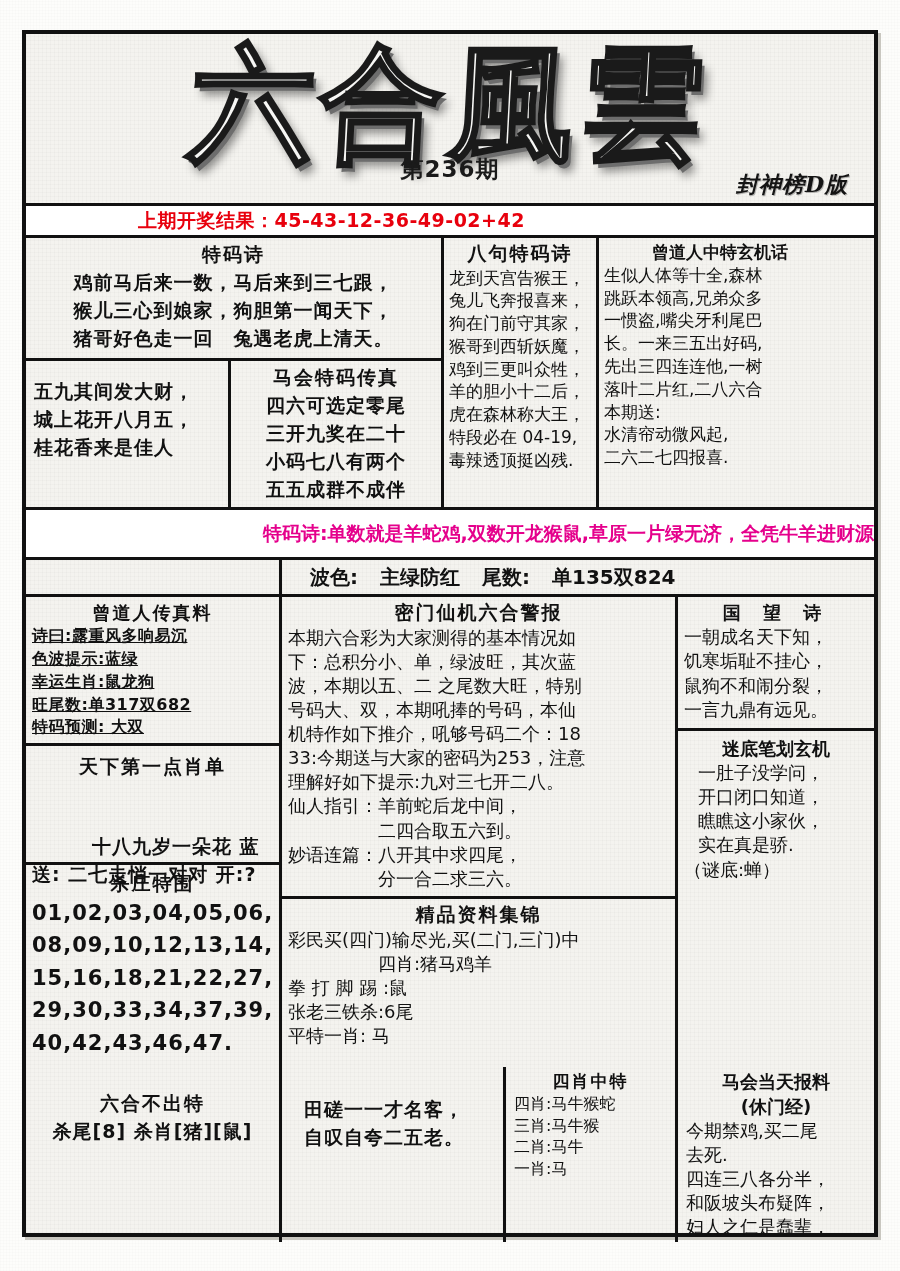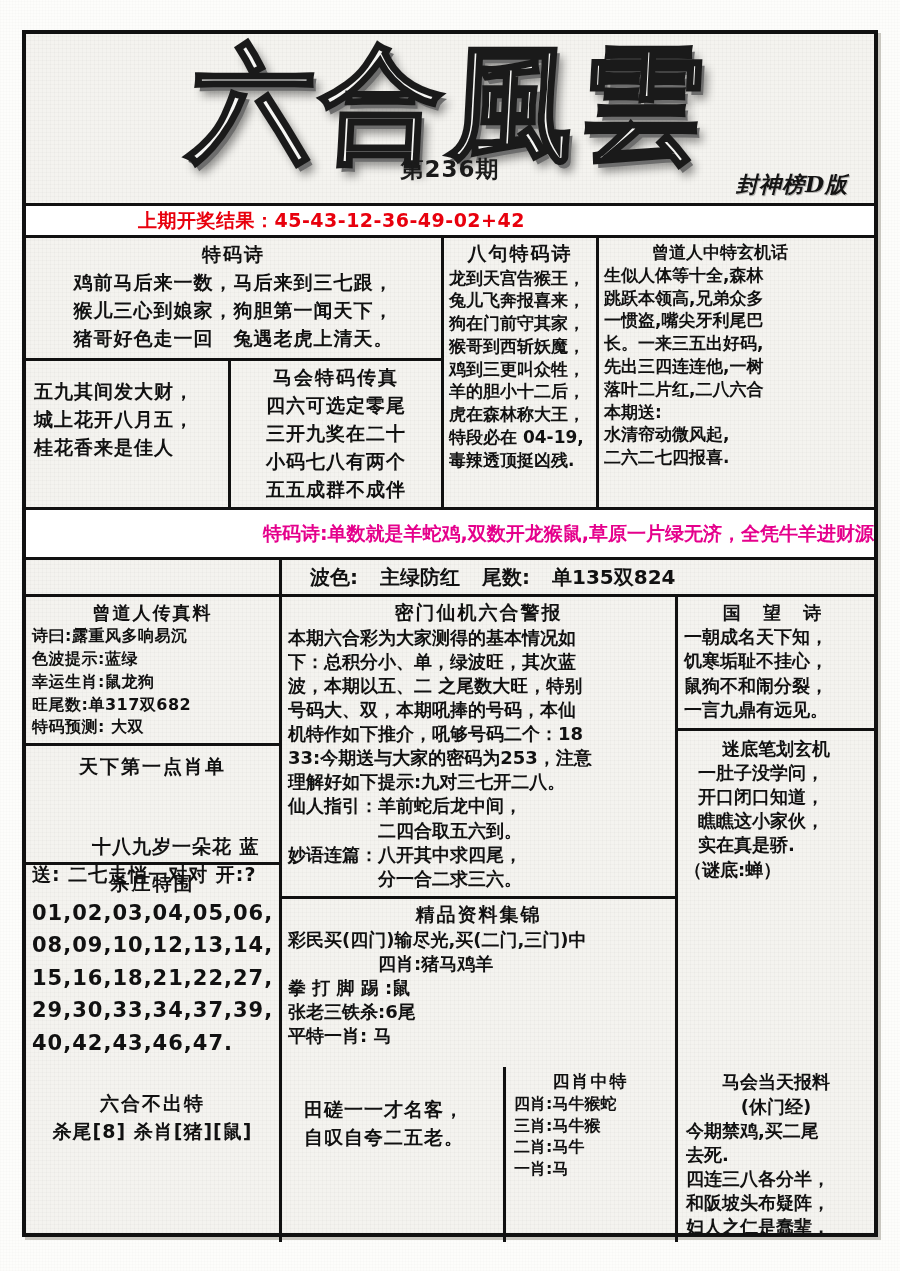--- a/index.html
+++ b/index.html
@@ -114,24 +114,25 @@
     letter-spacing: 1px;
     white-space: nowrap;
   }
   .small-line {
     font-size: 16px;
     font-weight: bold;
     color: #111;
     line-height: 1.42;
     letter-spacing: 0.5px;
     white-space: nowrap;
+    text-decoration: underline;
   }
   .tight-line {
     font-size: 17px;
-    font-weight: bold;
+    font-weight: normal;
     color: #111;
     line-height: 1.34;
     letter-spacing: 0px;
     white-space: nowrap;
   }
 
   
   .block1 { display: flex; border-bottom: 3px solid #111; }
   .b1-left { width: 418px; border-right: 3px solid #111; }
   .b1-mid  { width: 155px; border-right: 3px solid #111; padding: 3px 5px; }

